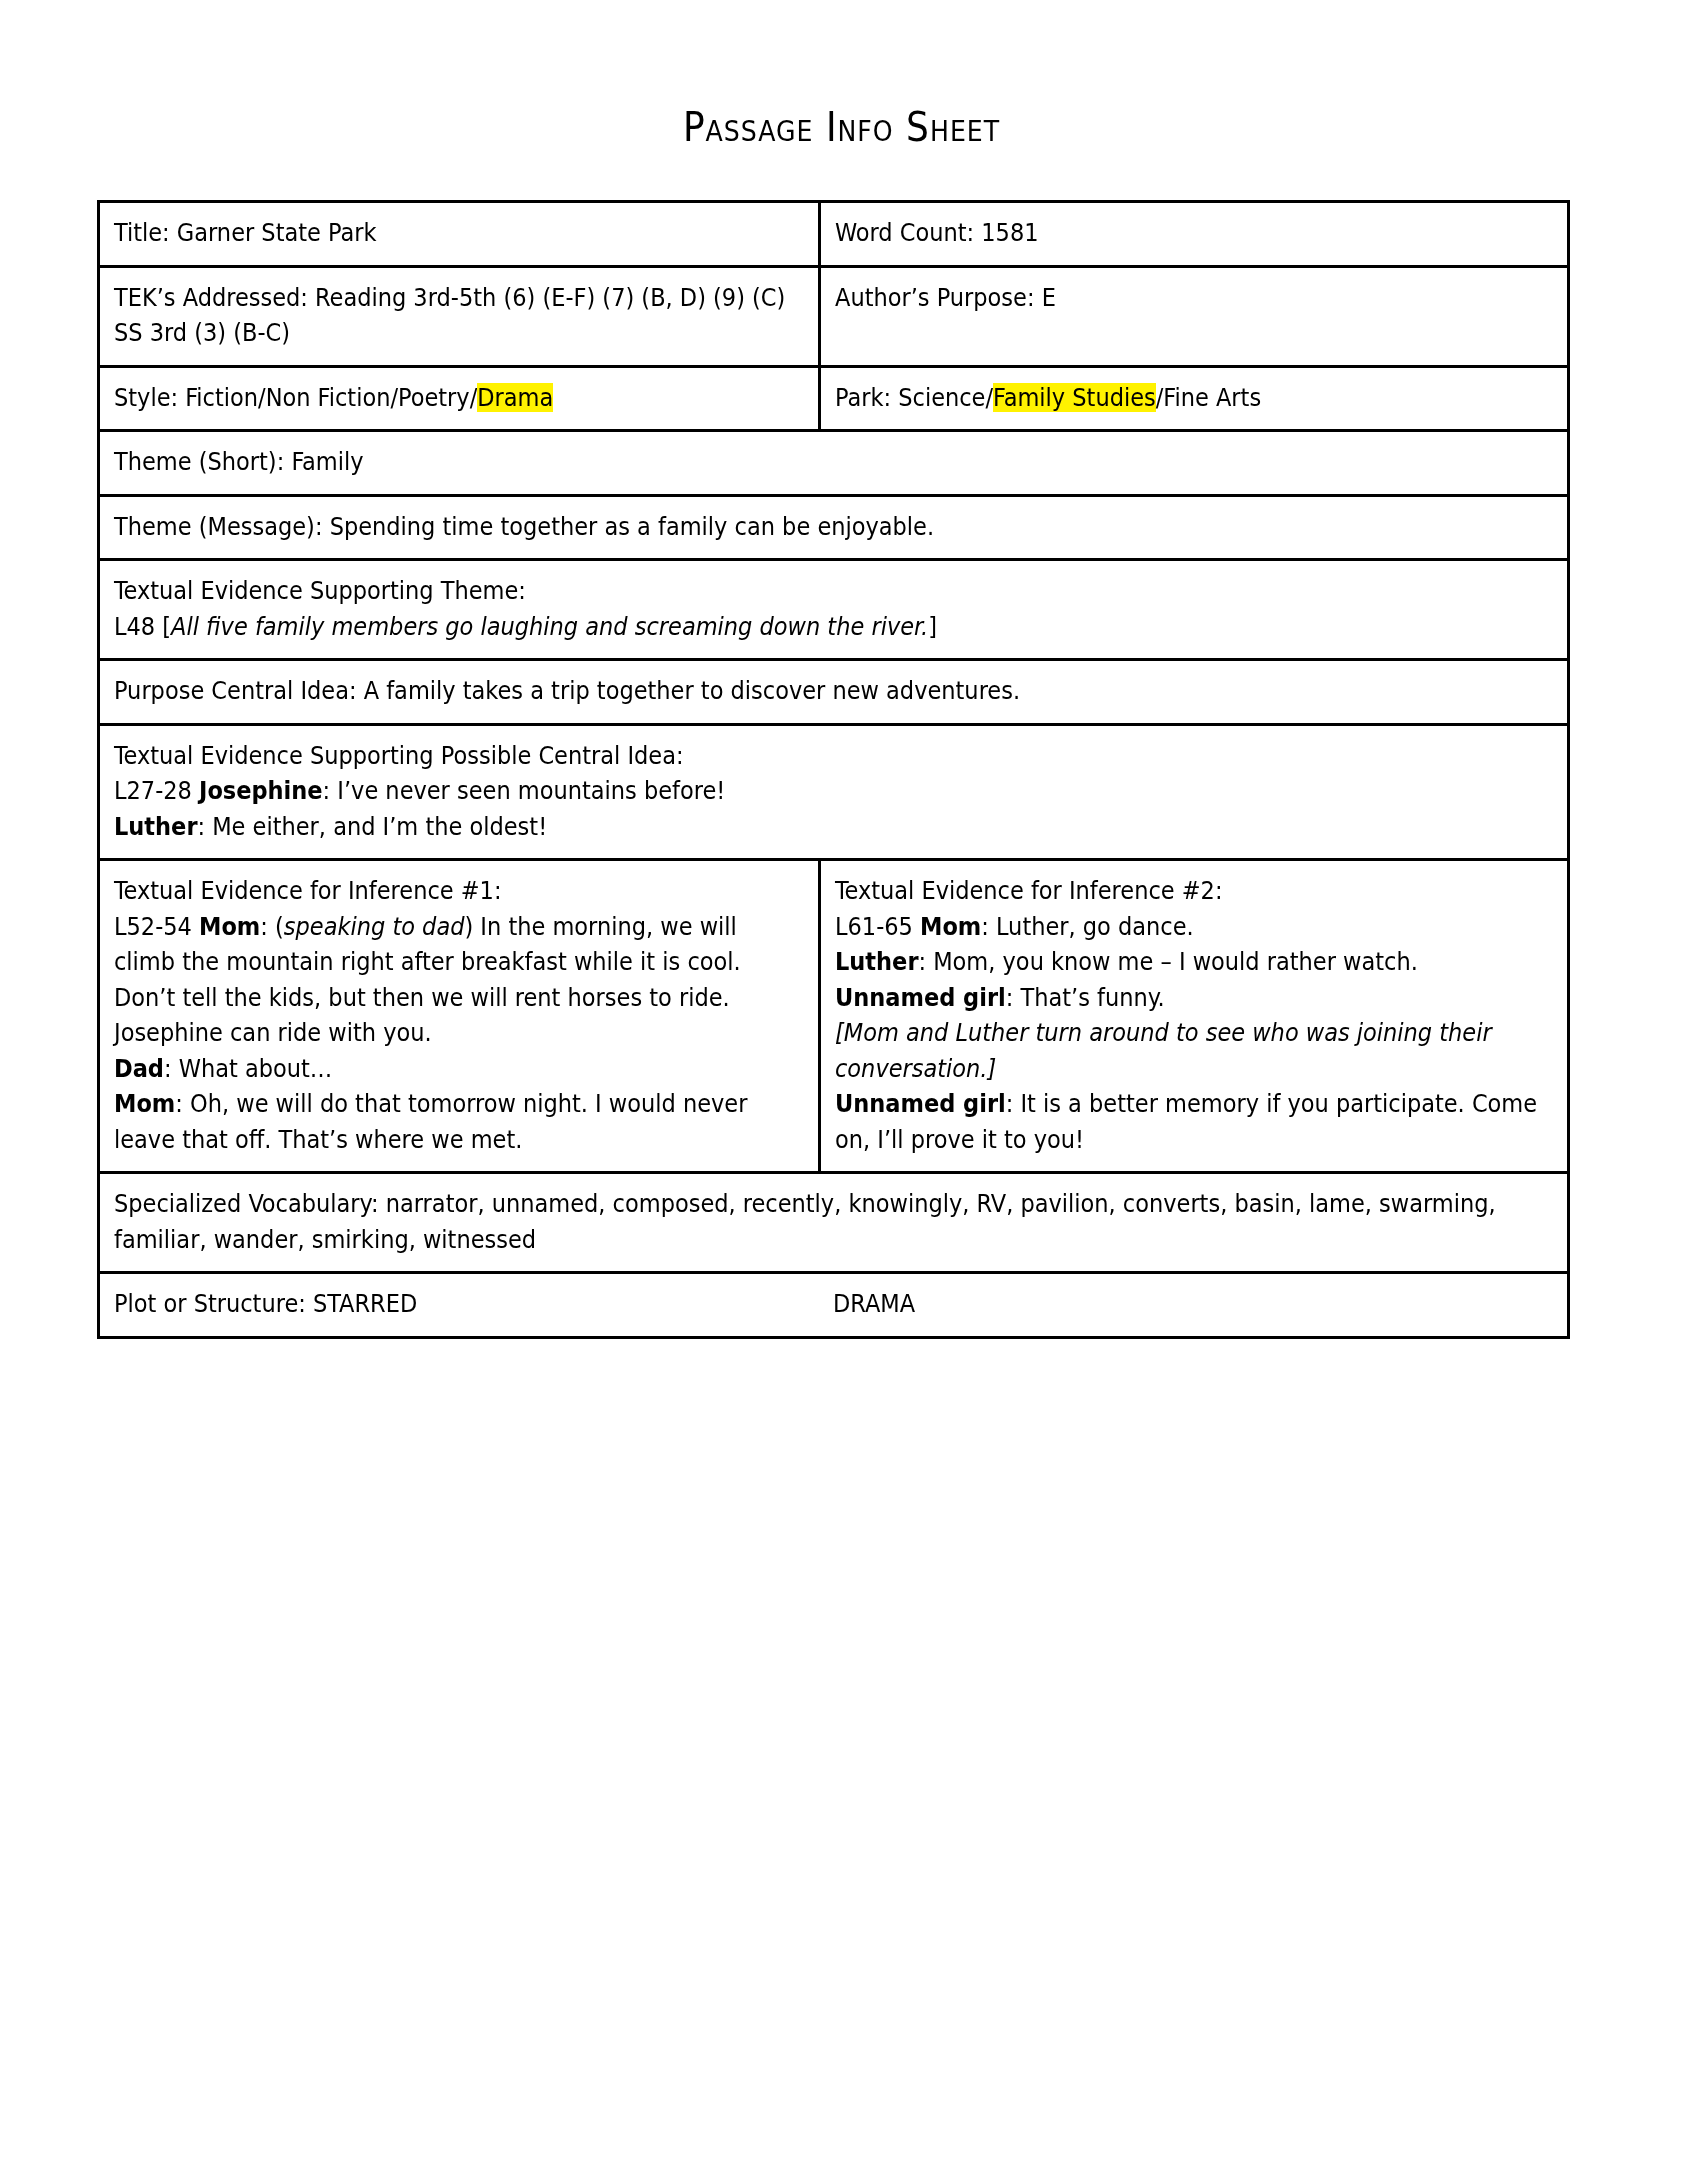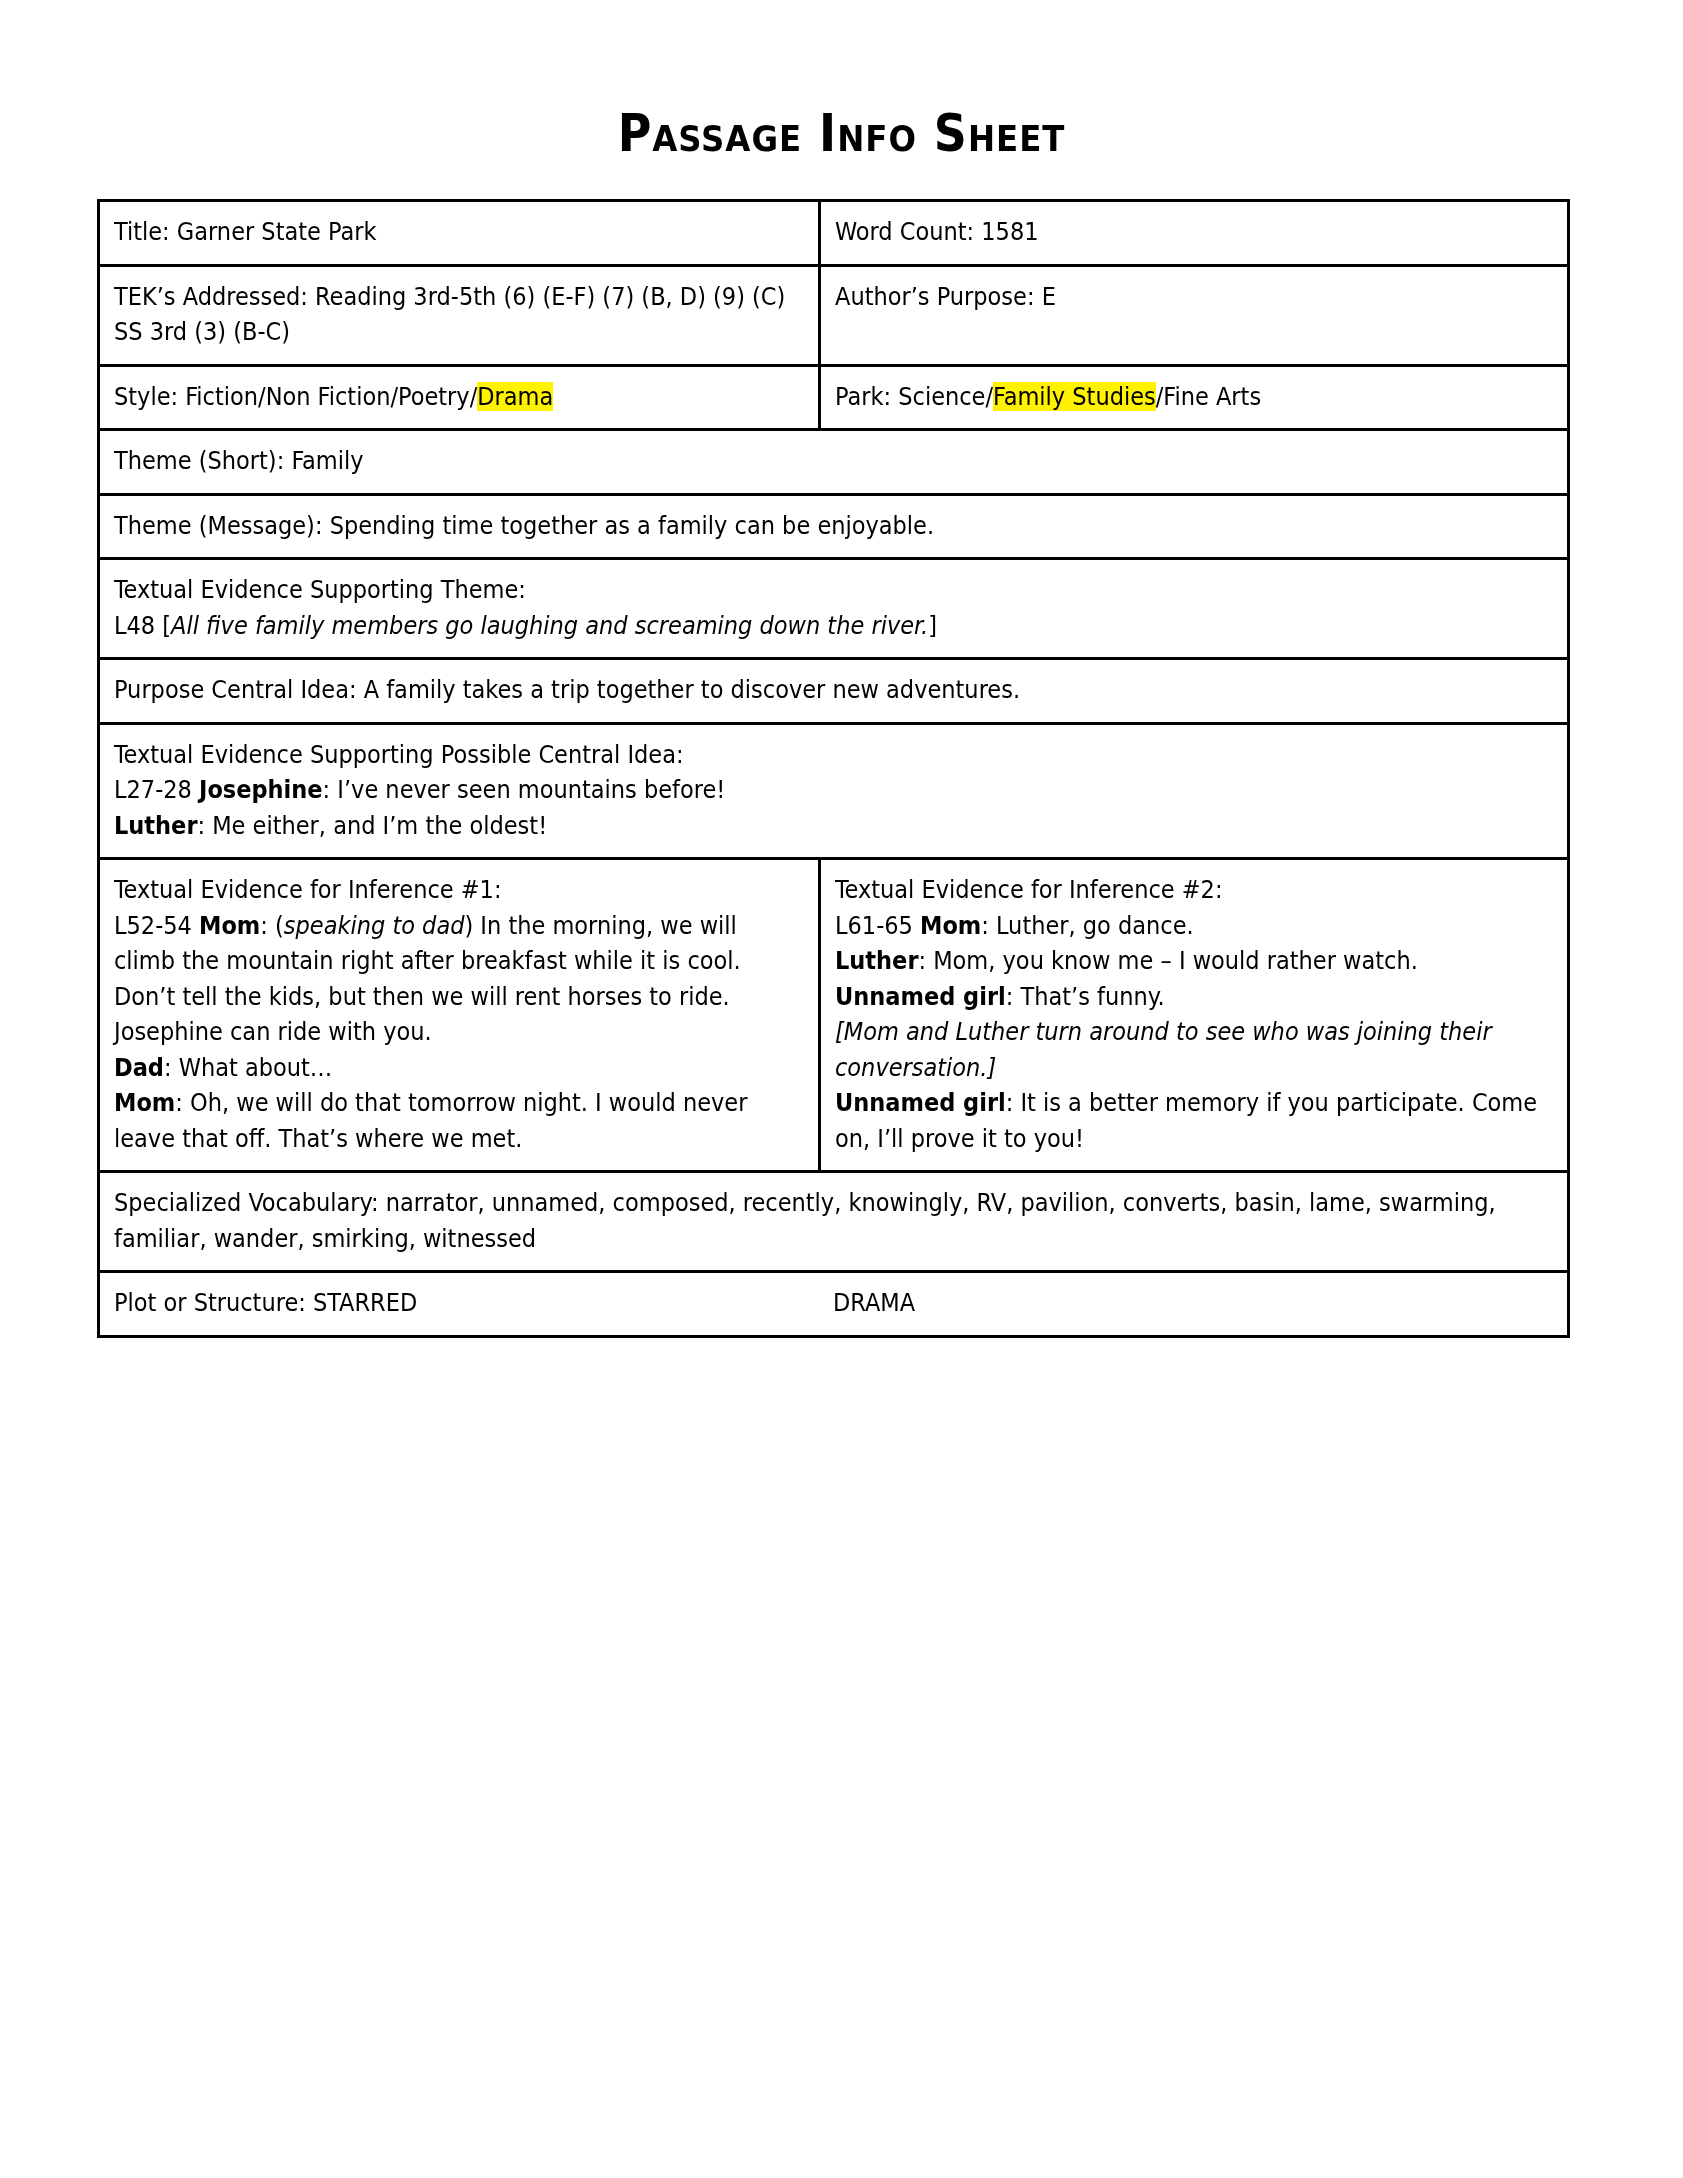--- a/index.html
+++ b/index.html
@@ -17,31 +17,31 @@
   .page {
     position: relative;
     width: 1683px;
     height: 2178px;
     box-sizing: border-box;
     padding: 0;
   }
   .doc-title {
     text-align: center;
     font-family: "DejaVu Sans", sans-serif;
-    font-weight: 700;
-    font-size: 51px;
+    font-weight: 400;
+    font-size: 40px;
     letter-spacing: 1px;
     font-variant: small-caps;
     margin: 104px 0 0 0;
     padding: 0;
   }
   table.sheet {
     border-collapse: collapse;
     width: 1470px;
-    margin: 36px 0 0 97px;
+    margin: 50px 0 0 97px;
     table-layout: fixed;
   }
   table.sheet td {
     border: 3px solid #000000;
     vertical-align: top;
     padding: 12px 14px 14px 14px;
     font-size: 25px;
     line-height: 1.42;
     font-family: "DejaVu Sans Condensed", "Liberation Sans", sans-serif;
   }

